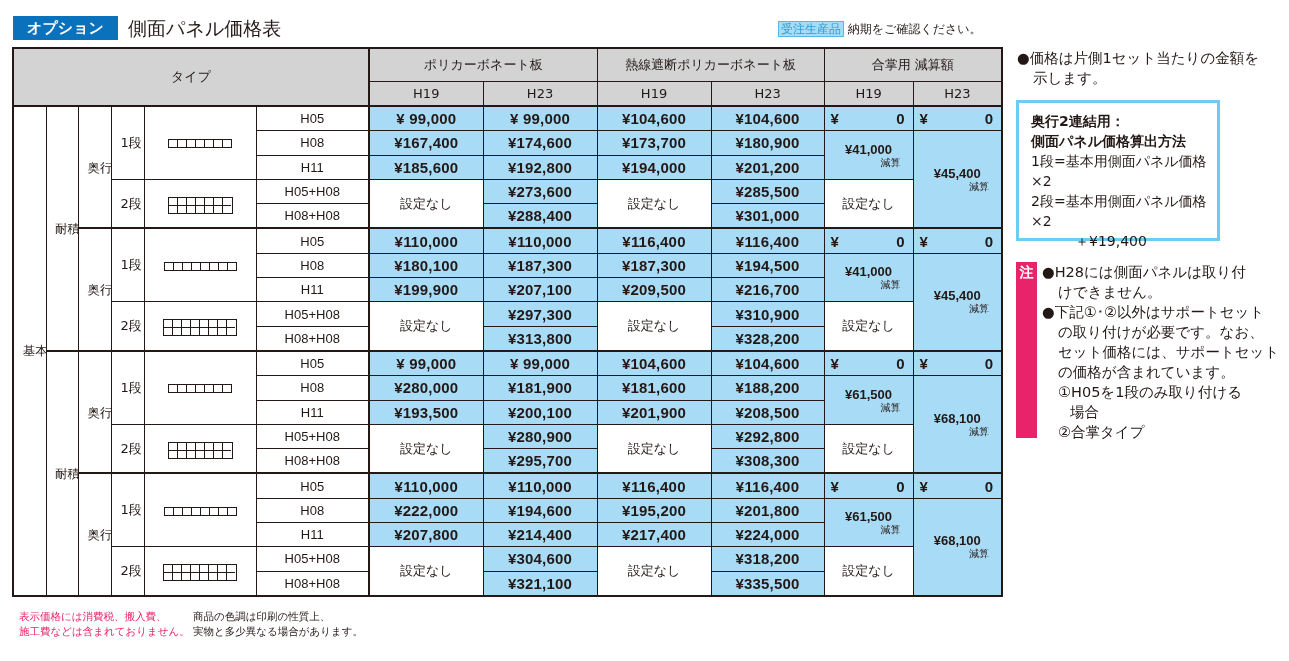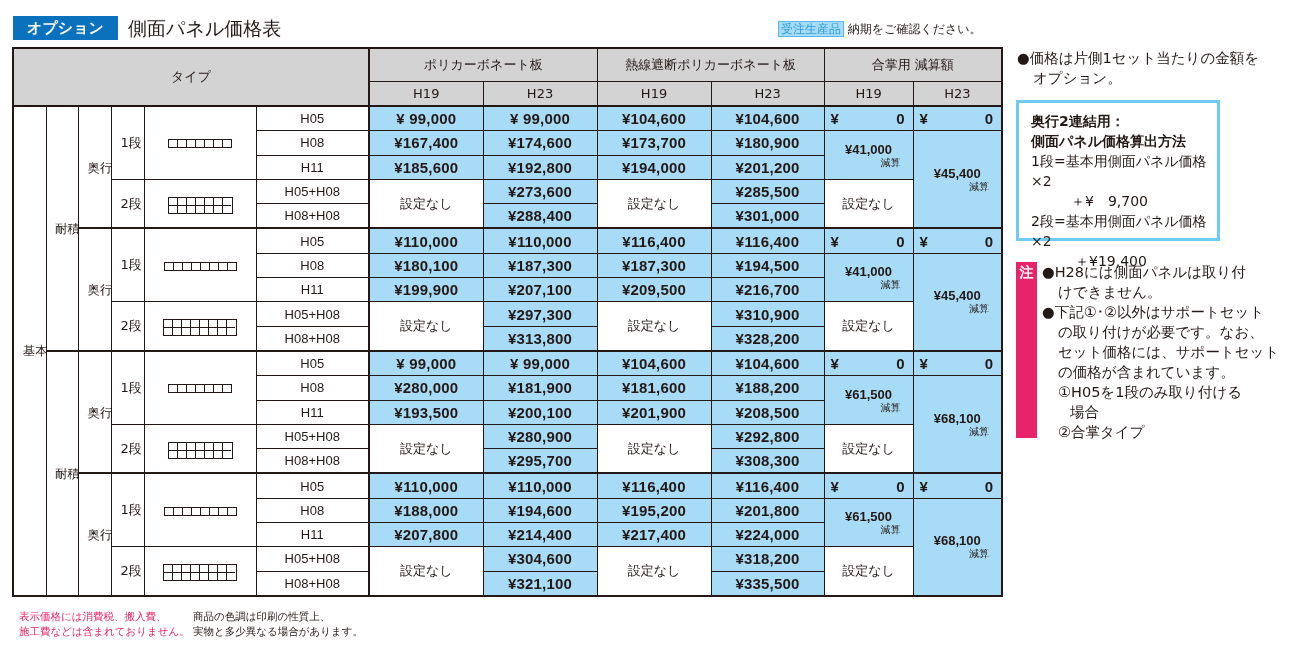--- a/index.html
+++ b/index.html
@@ -370,21 +370,21 @@
         </td>
         <td class="zero thick-t">
           <div class="wrap">
             <span>¥</span>
             <span>0</span>
           </div>
         </td>
       </tr>
       <tr class="r">
         <td class="sz">H08</td>
-        <td class="v thick-l">¥188,000</td>
+        <td class="v thick-l">¥222,000</td>
         <td class="v">¥194,600</td>
         <td class="v">¥195,200</td>
         <td class="v">¥201,800</td>
         <td class="sub" rowspan="2">
           <span class="amt">¥61,500</span>
           <span class="lbl">減算</span>
         </td>
         <td class="sub" rowspan="4">
           <span class="amt">¥68,100</span>
           <span class="lbl">減算</span>
@@ -427,28 +427,27 @@
       <tr class="r">
         <td class="sz">H08+H08</td>
         <td class="v">¥321,100</td>
         <td class="v">¥335,500</td>
       </tr>
     </tbody>
 </table>
 
 <div class="side1">
   <div>●価格は片側1セット当たりの金額を</div>
-  <div class="ind">オプション。</div>
+  <div class="ind">示します。</div>
 </div>
 
 <div class="box">
   <div class="b">奥行2連結用：</div>
   <div class="b">側面パネル価格算出方法</div>
   <div>1段=基本用側面パネル価格×2</div>
-  <div class="indent1">＋¥　9,700</div>
   <div>2段=基本用側面パネル価格×2</div>
   <div class="indent2">＋¥19,400</div>
 </div>
 
 <div class="note">
   <div class="mark">
       <span>注</span>
     </div>
   <div class="txt">
     <div>●H28には側面パネルは取り付</div>

